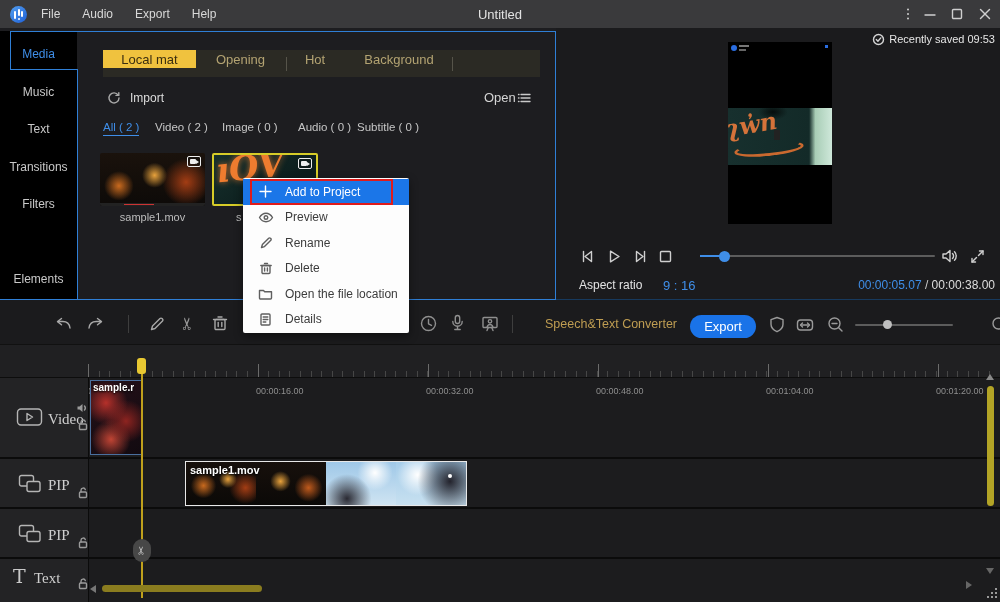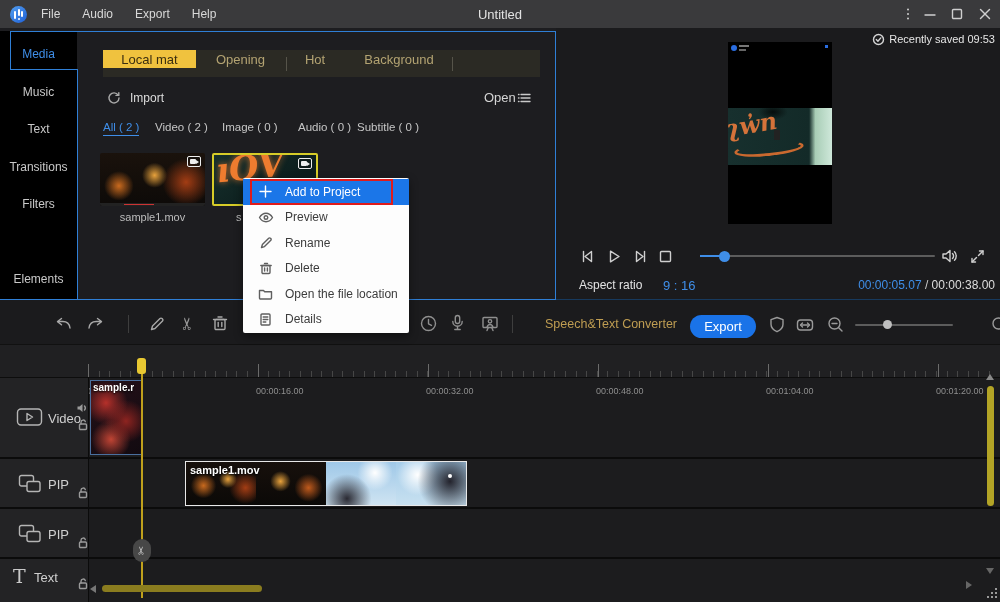--- a/index.html
+++ b/index.html
@@ -59,21 +59,21 @@
       font-size:13px;display:flex;align-items:center;justify-content:center;}
 
   
   .ruler-labels{font-size:9px;color:#8f8f8f;margin-top:36px;}
   .ticks-minor{left:88px;top:364px;width:912px;height:13px;
       background:repeating-linear-gradient(to right,#464646 0 1px,transparent 1px 10.6px);
       -webkit-mask-image:linear-gradient(to top,#000 6px,transparent 6px);
       mask-image:linear-gradient(to top,#000 6px,transparent 6px);}
   .ticks-major{left:88px;top:364px;width:912px;height:13px;
       background:repeating-linear-gradient(to right,#6b6b6b 0 1px,transparent 1px 170px);}
-  .track-label{font-size:13px;color:#cfcfcf;}
+  .track-label{font-size:15px;color:#cfcfcf;font-family:Liberation Serif, serif;}
   .row-sep{left:0;width:1000px;height:2px;background:#0b0b0b;}
   .clip-label{font-size:10px;font-weight:bold;color:#fff;text-shadow:0 1px 2px #000;}
   .scroll-arrow{width:0;height:0;position:absolute;}
   .frame{position:absolute;top:0;height:100%;}
 </style>
 </head>
 <body>
 
 <div class="app">
 

